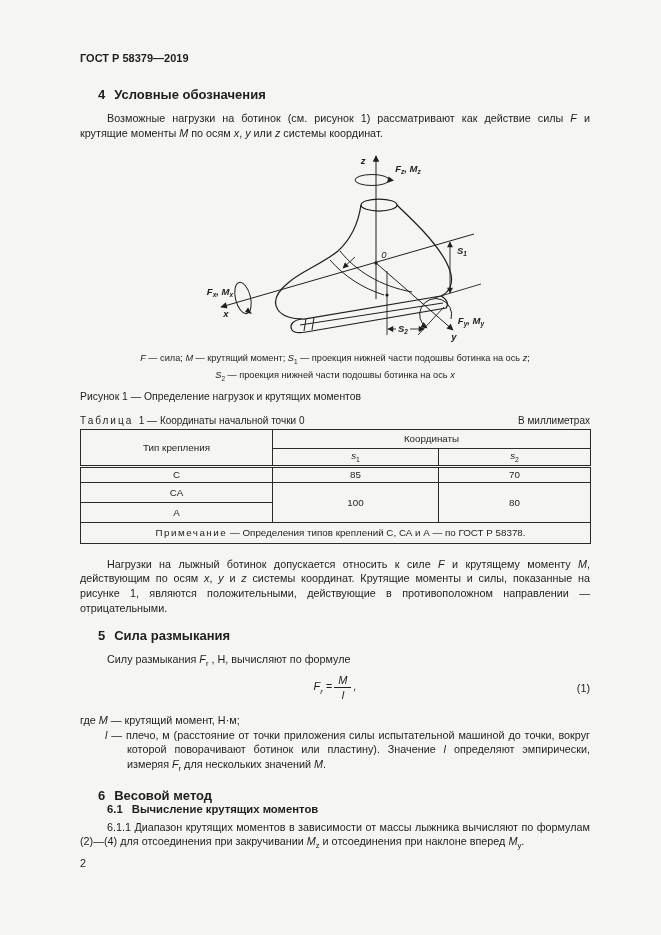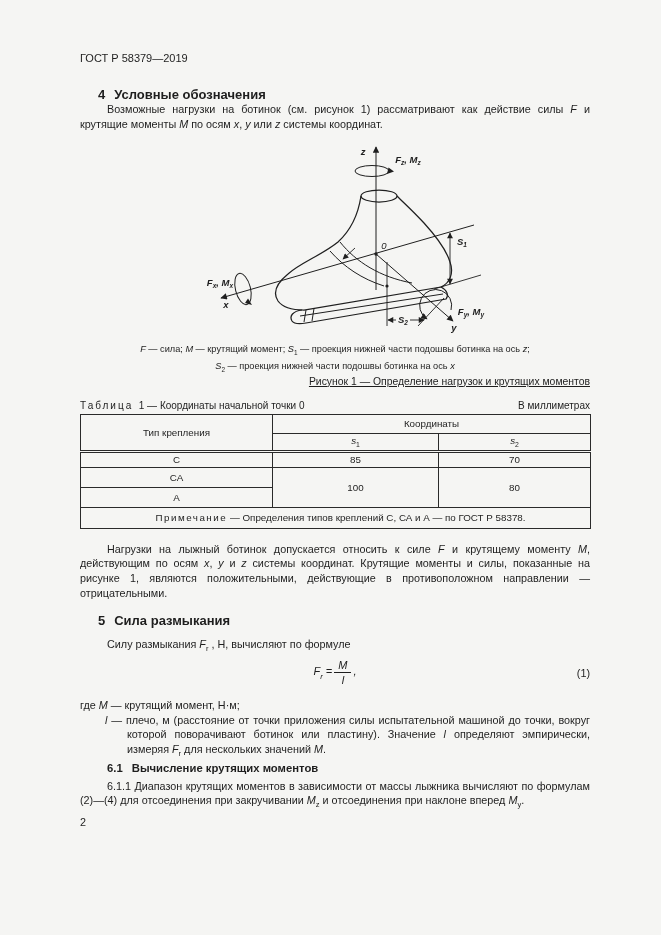--- a/index.html
+++ b/index.html
@@ -7,38 +7,38 @@
     width:661px;height:935px;overflow:hidden;
     background:#f5f5f3;color:#1e1e1e;
     font-family:"Liberation Sans", sans-serif;
     -webkit-font-smoothing:antialiased;
   }
   .page{padding:52px 71px 0 80px;width:510px;}
   p{margin:0;text-align:justify;font-size:10.8px;line-height:14.6px;}
   .ind{text-indent:27px;}
   i{font-style:italic;}
   sub{font-size:70%;}
-  .doc-header{font-size:11px;font-weight:normal;}
+  .doc-header{font-size:11px;font-weight:bold;}
   .h-sec{font-size:13px;font-weight:bold;margin-left:18px;}
   .h-sub{font-size:11.3px;font-weight:bold;margin-left:27px;}
   .h-sec .h-t,.h-sub .h-t{margin-left:9px;}
   .mt-s4{margin-top:23px;}
-  .mt-p1{}
+  .mt-p1{margin-top:9px;}
   
   .fig-wrap{position:relative;width:302px;height:200px;margin-top:7px;margin-left:116px;}
   .fig-wrap svg{position:absolute;left:0;top:0;}
   .fig-label{
     position:absolute;transform:translate(-50%,-50%);
     font-size:9.5px;font-style:italic;font-weight:bold;white-space:nowrap;
   }
   .fig-label sub{font-size:6.5px;}
   .fig-label.plain{font-weight:normal;}
   .lbl-bg{background:#f5f5f3;padding:0 2px;}
   .legend{margin-top:5px;text-align:center;font-size:9.2px;line-height:12.5px;}
-  .fig-caption{text-align:right;font-size:10.4px;text-decoration:underline;}
+  .fig-caption{margin-top:6px;text-align:left;font-size:10.4px;}
   .mt-p2{margin-top:10px;}
   
   .tbl-cap{margin-top:13px;display:flex;justify-content:space-between;align-items:flex-end;font-size:10px;}
   .sp-label{letter-spacing:2px;}
   .t1{width:510px;border-collapse:collapse;margin-top:3px;font-size:9.8px;table-layout:fixed;}
   .t1 td{border:1px solid #2a2a2a;text-align:center;vertical-align:middle;padding:1px 4px;}
   .t1 td.hd-bot{border-bottom:3px double #2a2a2a;}
   .t1 .note-cell{text-align:center;padding:4px 6px 5px 16px;}
   .t1 .note-cell .sp-note{letter-spacing:1.5px;}
   .mt-p3{margin-top:13px;}
@@ -178,20 +178,23 @@
   <p class="ind mt-p5">Силу размыкания <i>F</i><sub>r</sub> , Н, вычисляют по формуле</p>
 
   <div class="formula-row">
     <span class="formula"><i>F</i><sub>r</sub>&nbsp;<span>=</span><span class="frac"><span class="fn">M</span><span class="fd">l</span></span><span>,</span></span>
     <span class="eq-num">(1)</span>
   </div>
 
   <p class="mt-where">где <i>М</i> — крутящий момент, Н·м;</p>
   <p class="hang"><i>l</i> — плечо, м (расстояние от точки приложения силы испытательной машиной до точки, вокруг которой поворачивают ботинок или пластину). Значение <i>l</i> определяют эмпирически, измеряя <i>F</i><sub>r</sub> для нескольких значений <i>М</i>.</p>
 
+  <div class="h-sec mt-s6">
+    <span>6</span><span class="h-t">Весовой метод</span>
+  </div>
 
   <div class="h-sub mt-s61">
     <span>6.1</span><span class="h-t">Вычисление крутящих моментов</span>
   </div>
 
   <p class="ind mt-p611">6.1.1 Диапазон крутящих моментов в зависимости от массы лыжника вычисляют по формулам (2)—(4) для отсоединения при закручивании <i>М</i><sub>z</sub> и отсоединения при наклоне вперед <i>М</i><sub>y</sub>.</p>
 
   <div class="page-num">2</div>
 
 </div>

